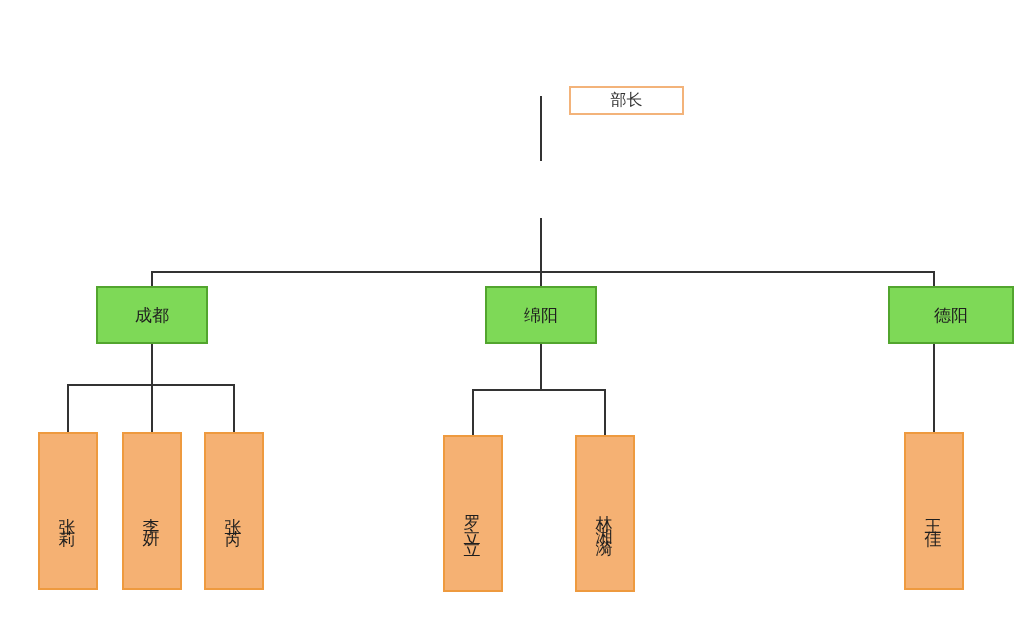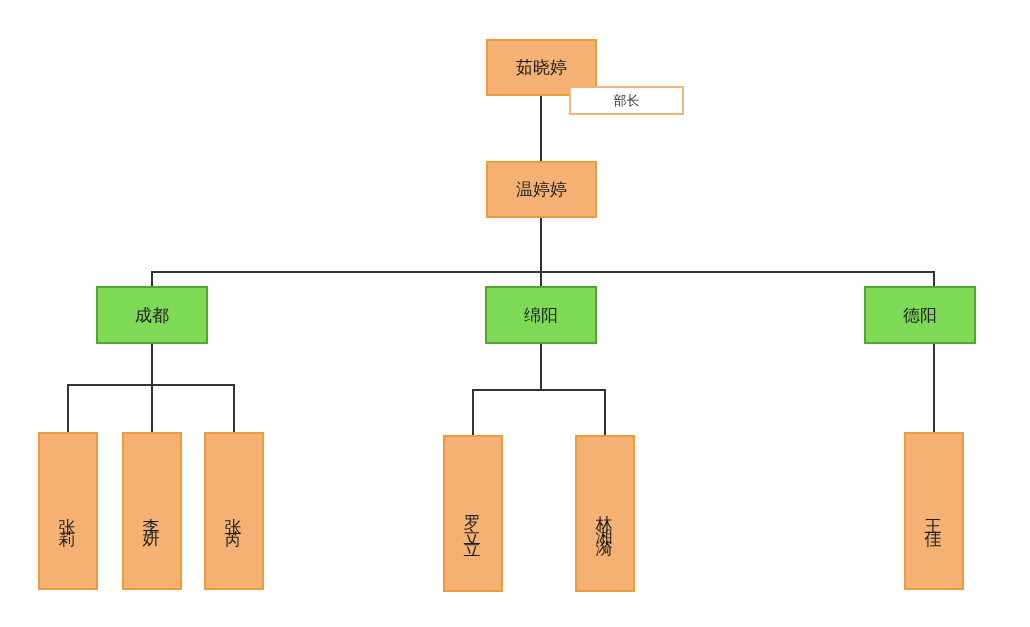--- a/index.html
+++ b/index.html
@@ -35,21 +35,21 @@
   .node.orange{background:var(--node-fill);border:2px solid var(--node-border);}
   .node.green{background:var(--branch-fill);border:2px solid var(--branch-border);}
   .badge{
     position:absolute;
     box-sizing:border-box;
     background:#ffffff;
     border:2px solid var(--badge-border);
     display:flex;
     align-items:center;
     justify-content:center;
-    font-size:13px;
+    font-size:16px;
     color:#333333;
     z-index:3;
   }
   .member .name{
     writing-mode:vertical-lr;
     text-orientation:upright;
     letter-spacing:12px;
     margin-bottom:-12px;
     font-size:17px;
   }
@@ -72,38 +72,32 @@
   <div class="line v" style="left:151px;top:384px;height:48px"></div>
   <div class="line v" style="left:233px;top:384px;height:48px"></div>
 
   <div class="line v" style="left:540px;top:344px;height:46px"></div>
   <div class="line h" style="left:472px;top:389px;width:134px"></div>
   <div class="line v" style="left:472px;top:389px;height:46px"></div>
   <div class="line v" style="left:604px;top:389px;height:46px"></div>
 
   <div class="line v" style="left:933px;top:344px;height:88px"></div>
 
-  <div class="node orange" style="left:486px;top:39px;width:111px;height:57px">
-    <span>茹晓婷</span>
-  </div>
   <div class="badge" style="left:569px;top:86px;width:115px;height:29px">
     <span>部长</span>
   </div>
 
-  <div class="node orange" style="left:486px;top:161px;width:111px;height:57px">
-    <span>温婷婷</span>
-  </div>
 
   <div class="node green" style="left:485px;top:286px;width:112px;height:58px">
     <span>绵阳</span>
   </div>
   <div class="node green" style="left:96px;top:286px;width:112px;height:58px">
     <span>成都</span>
   </div>
-  <div class="node green" style="left:864px;top:286px;width:112px;height:58px">
+  <div class="node green" style="left:888px;top:286px;width:126px;height:58px">
     <span>德阳</span>
   </div>
 
   <div class="node orange member" style="left:38px;top:432px;width:60px;height:158px">
     <span class="name">张莉</span>
   </div>
   <div class="node orange member" style="left:122px;top:432px;width:60px;height:158px">
     <span class="name">李妍</span>
   </div>
   <div class="node orange member" style="left:204px;top:432px;width:60px;height:158px">

